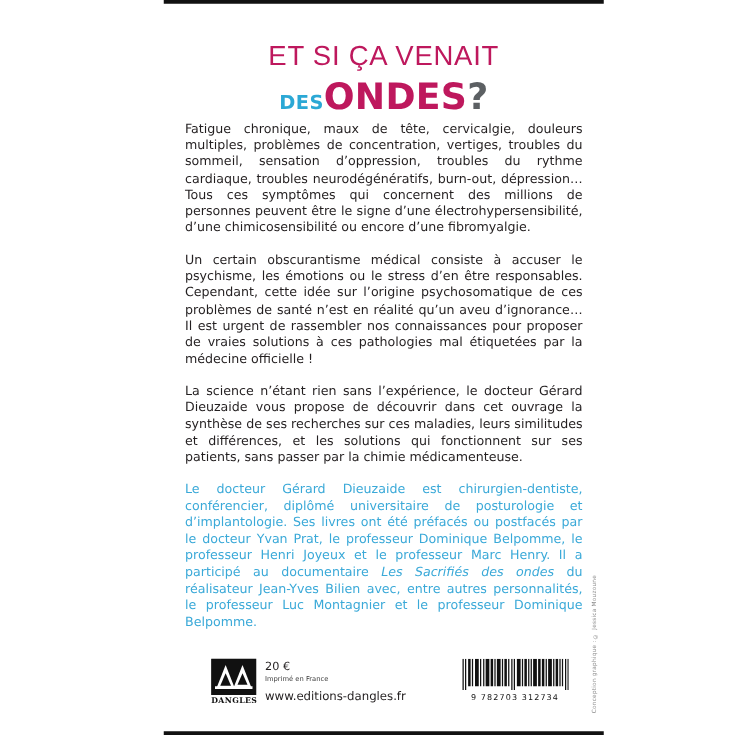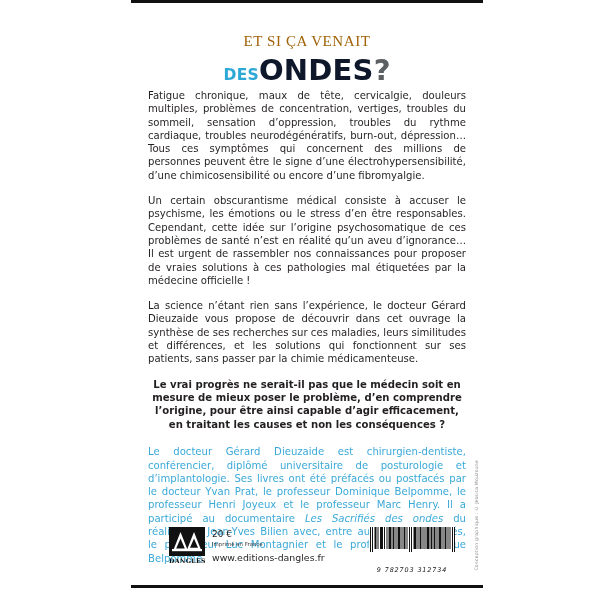--- a/index.html
+++ b/index.html
@@ -26,42 +26,42 @@
     border-bottom: 3px solid #111111;
     box-sizing: border-box;
   }
 
   
   .title-block {
     text-align: center;
     padding-top: 30px;
   }
   .title-line1 {
-    font-family: Liberation Serif, serif;
-    font-size: 15px;
+    font-family: Liberation Sans, sans-serif;
+    font-size: 22px;
     letter-spacing: 0.6px;
-    color: #a16207;
+    color: #be185d;
     font-weight: 400;
     line-height: 1.1;
   }
   .title-line2 {
     margin-top: 5px;
     line-height: 1.05;
     white-space: nowrap;
   }
   .title-des {
     font-size: 15.5px;
     color: #2ba8d5;
     font-weight: 700;
     letter-spacing: 0.3px;
     vertical-align: baseline;
   }
   .title-ondes {
     font-size: 29px;
-    color: #0f172a;
+    color: #be185d;
     font-weight: bold;
     letter-spacing: 0.2px;
     vertical-align: baseline;
   }
   .title-qmark {
     font-size: 29px;
     color: #5c6063;
     font-weight: bold;
     vertical-align: baseline;
   }
@@ -171,22 +171,21 @@
     height: 27px;
     width: 86px;
     display: block;
   }
   .barcode-digits {
     font-family: "DejaVu Sans", sans-serif;
     font-size: 6.4px;
     letter-spacing: 0.9px;
     color: #111111;
     text-align: center;
-    margin-top: 12px;
-    font-style: italic;
+    margin-top: 0px;
   }
 
   
   .credit {
     position: absolute;
     right: 4px;
     bottom: 14px;
     font-size: 4.6px;
     color: #8d8d8d;
     writing-mode: vertical-rl;
@@ -207,21 +206,20 @@
       <span class="title-des">DES</span><span class="title-ondes">ONDES</span><span class="title-qmark">?</span>
     </div>
   </div>
 
   <div class="copy" style="margin-top:4px;">
 
     <p class="para">Fatigue chronique, maux de tête, cervicalgie, douleurs multiples, problèmes de concentration, vertiges, troubles du sommeil, sensation d’oppression, troubles du rythme cardiaque, troubles neurodégénératifs, burn-out, dépression… Tous ces symptômes qui concernent des millions de personnes peuvent être le signe d’une électrohypersensibilité, d’une chimicosensibilité ou encore d’une fibromyalgie.</p>
     <p class="para">Un certain obscurantisme médical consiste à accuser le psychisme, les émotions ou le stress d’en être responsables. Cependant, cette idée sur l’origine psychosomatique de ces problèmes de santé n’est en réalité qu’un aveu d’ignorance… Il est urgent de rassembler nos connaissances pour proposer de vraies solutions à ces pathologies mal étiquetées par la médecine officielle !</p>
     <p class="para">La science n’étant rien sans l’expérience, le docteur Gérard Dieuzaide vous propose de découvrir dans cet ouvrage la synthèse de ses recherches sur ces maladies, leurs similitudes et différences, et les solutions qui fonctionnent sur ses patients, sans passer par la chimie médicamenteuse.</p>
 
-    <p class="para-bold">Le vrai progrès ne serait-il pas que le médecin soit en mesure de mieux poser le problème, d’en comprendre l’origine, pour être ainsi capable d’agir efficacement, en traitant les causes et non les conséquences ?</p>
 
     <p class="para para-blue"><span>Le docteur Gérard Dieuzaide est chirurgien-dentiste, conférencier, diplômé universitaire de posturologie et d’implantologie. Ses livres ont été préfacés ou postfacés par le docteur Yvan Prat, le professeur Dominique Belpomme, le professeur Henri Joyeux et le professeur Marc Henry. Il a participé au documentaire </span><em>Les Sacrifiés des ondes</em><span> du réalisateur Jean-Yves Bilien avec, entre autres personnalités, le professeur Luc Montagnier et le professeur Dominique Belpomme.</span></p>
 
   </div>
 
   <div class="footer">
 
     <div class="footer-left">
       <div class="logo">
         <div class="logo-mark">

